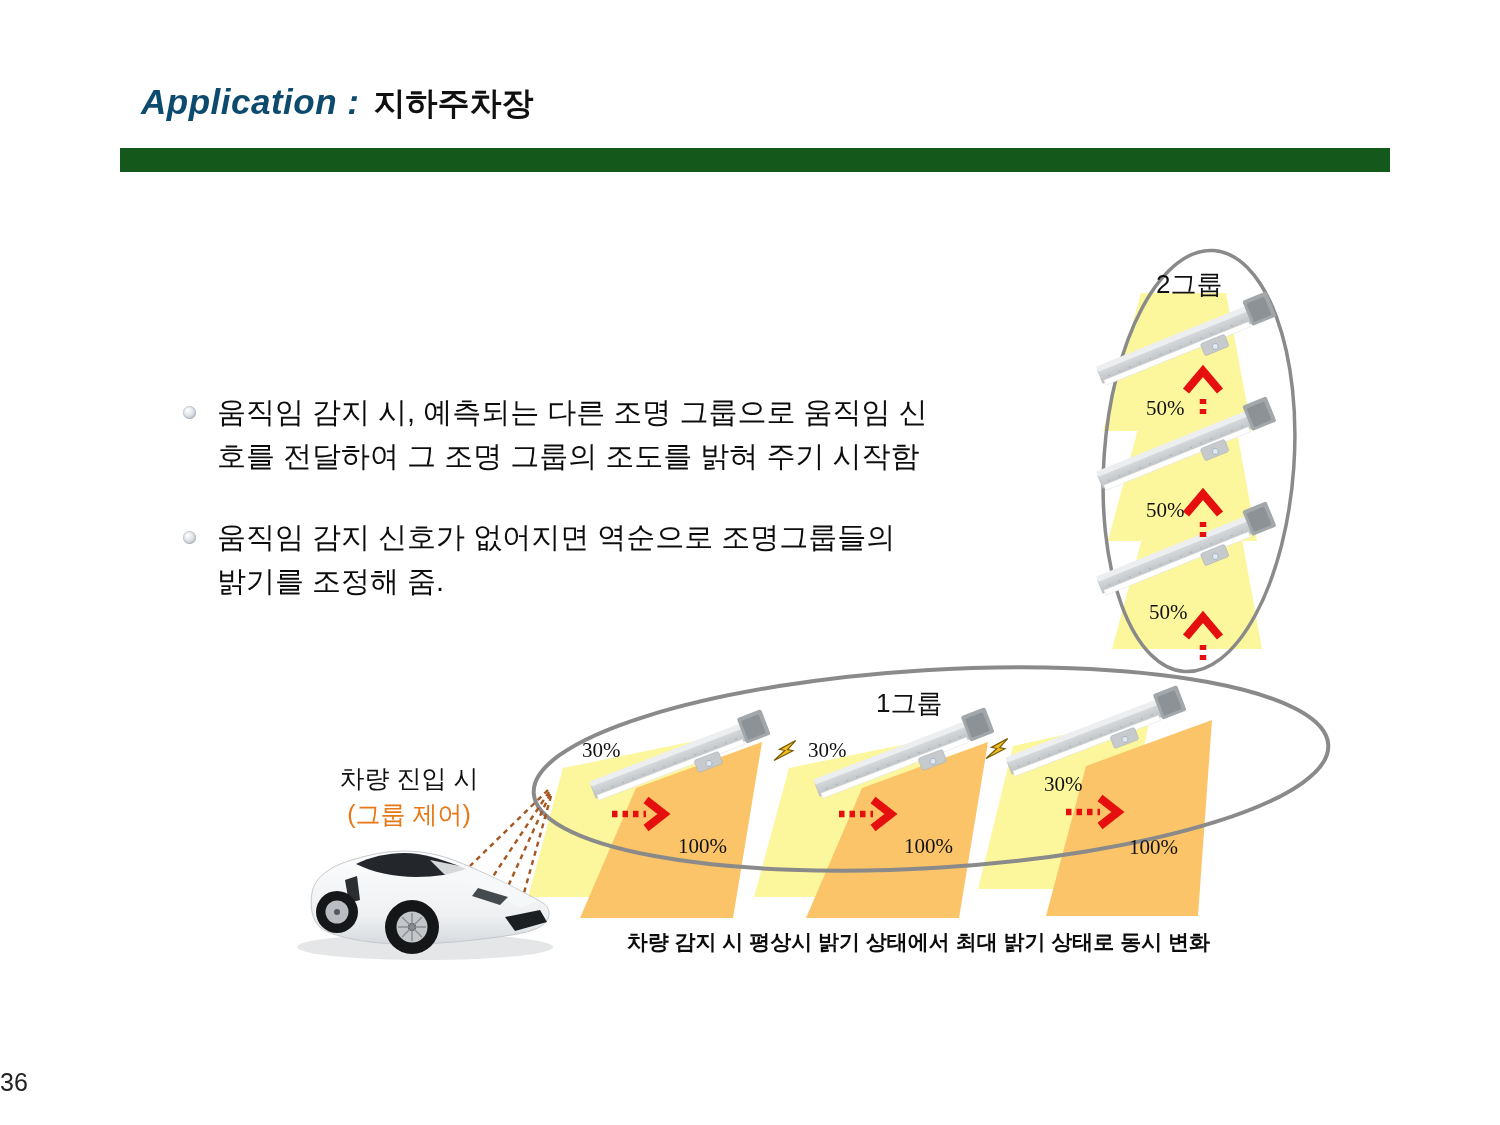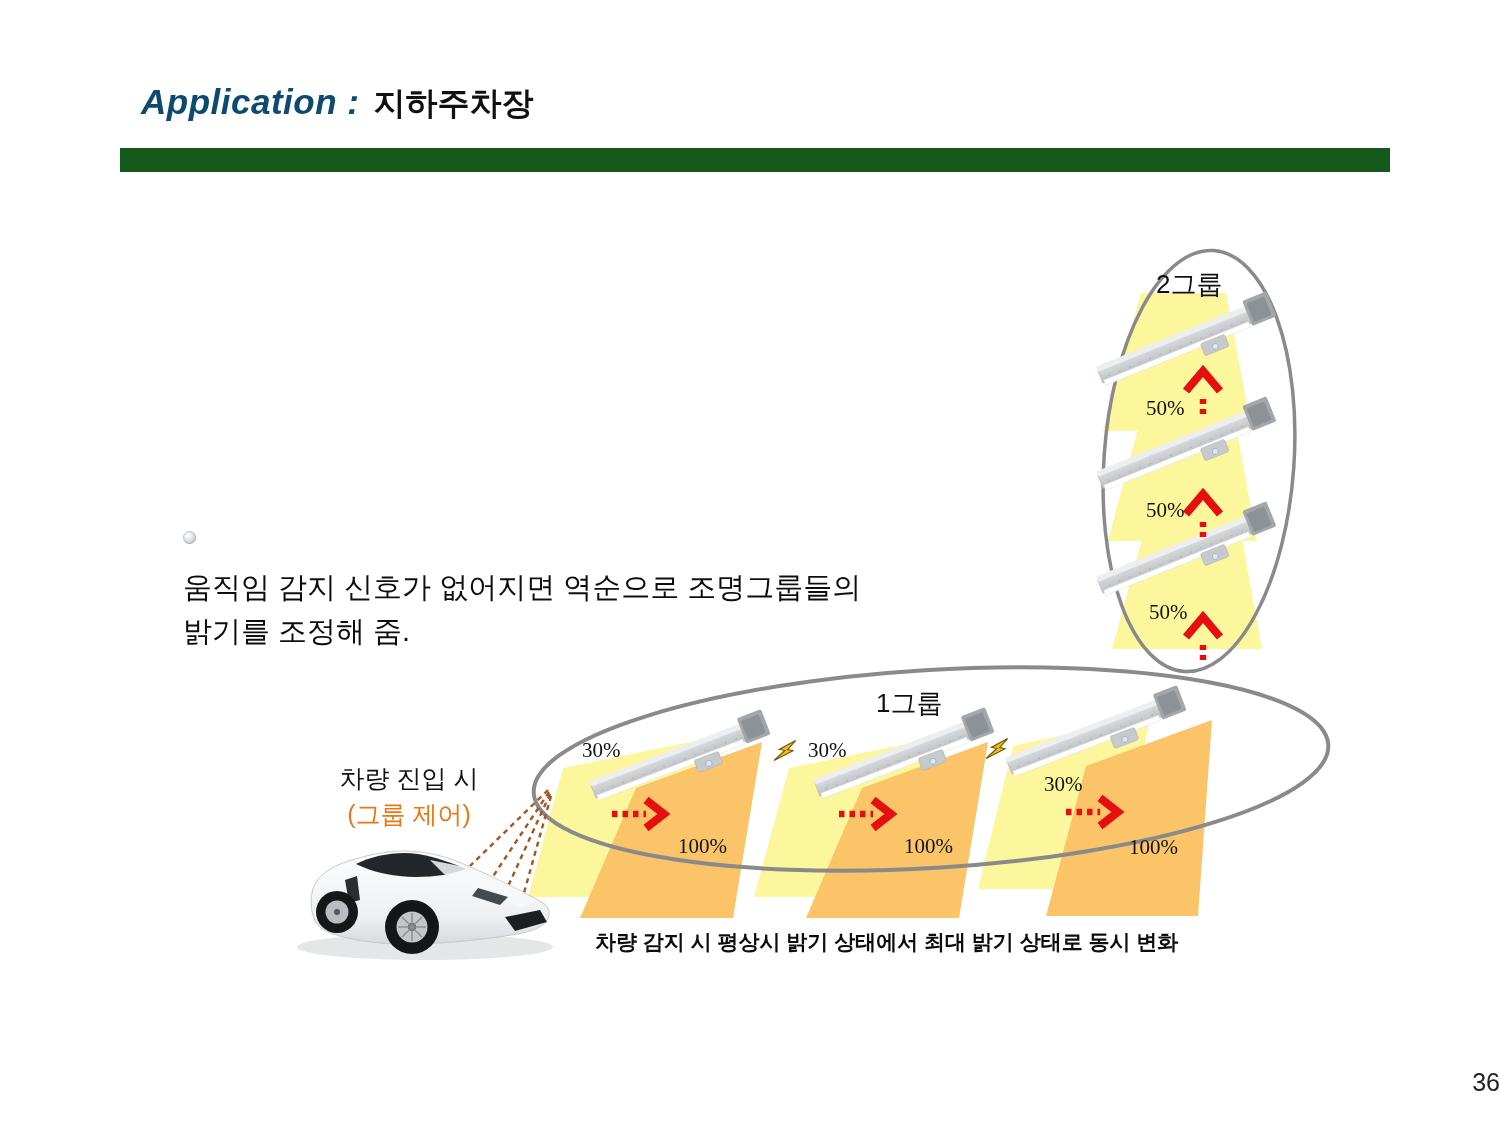--- a/index.html
+++ b/index.html
@@ -7,50 +7,57 @@
     position:relative; width:1500px; height:1125px; background:#ffffff;
     overflow:hidden; font-family:"Liberation Sans", sans-serif; margin:0 auto;
   }
   .title-wrap { position:absolute; left:141px; top:82px; display:flex; align-items:baseline; gap:14px; }
   .title-accent { font-size:35px; font-weight:bold; font-style:italic; color:#0c4a6e; letter-spacing:.5px; }
   .title-main { font-size:32px; font-weight:bold; color:#101010; }
   .green-bar { position:absolute; left:120px; top:148px; width:1270px; height:24px; background:#14581C; }
   .section-title { position:absolute; left:810px; top:204px; font-size:30px; color:#1b1b1b; white-space:pre; }
 
   .bullet { position:absolute; left:183px; display:flex; gap:21px; width:860px; }
-  .b1 { top:297px; } .b2 { top:390px; } .b3 { top:515px;flex-direction:column; }
+  .b1 { top:297px; } .b2 { top:390px; } .b3 { top:515px; }
   .dot { flex:0 0 13px; width:13px; height:13px; border-radius:50%; margin-top:16px;
          background:radial-gradient(circle at 35% 30%, #ffffff 0%, #e2e6ea 45%, #a9b1ba 100%);
          box-shadow:inset 0 0 2px rgba(90,100,110,.7); }
   .bullet-text { font-size:29px; line-height:44px; color:#0d0d0d; }
 
   .car-label { position:absolute; left:324px; top:760px; width:170px; text-align:center;
                font-size:25px; line-height:36px; color:#111; }
   .car-sublabel { color:#E87817; }
-  .caption { position:absolute; left:595px; top:928px; width:615px; text-align:left;
+  .caption { position:absolute; left:595px; top:928px; width:615px; text-align:right;
              font-size:21px; font-weight:bold; color:#0d0d0d; }
-  .page-number { position:absolute; left:0; top:1068px; width:100%; text-align:right;
+  .page-number { position:absolute; left:0; top:1068px; width:100%; text-align:left;
                  font-size:25px; color:#222; }
   svg.diagram { position:absolute; left:0; top:0; }
   .pct { font-family:"Liberation Serif", serif; font-size:21px; fill:#111; }
   .grp { font-family:"Liberation Sans", sans-serif; font-size:26px; fill:#111; }
 </style>
 </head>
 <body>
 
 <div class="slide">
 
   <div class="title-wrap">
     <span class="title-accent">Application :</span>
     <span class="title-main">지하주차장</span>
   </div>
 
   <div class="green-bar"></div>
 
 
+  <div class="bullet b2">
+    <span class="dot"></span>
+    <div class="bullet-text">
+      <div>움직임 감지 시, 예측되는 다른 조명 그룹으로 움직임 신</div>
+      <div>호를 전달하여 그 조명 그룹의 조도를 밝혀 주기 시작함</div>
+    </div>
+  </div>
   <div class="bullet b3">
     <span class="dot"></span>
     <div class="bullet-text">
       <div>움직임 감지 신호가 없어지면 역순으로 조명그룹들의</div>
       <div>밝기를 조정해 줌.</div>
     </div>
   </div>
 
   <svg class="diagram" width="1500" height="1125" viewBox="0 0 1500 1125">
     <defs>

